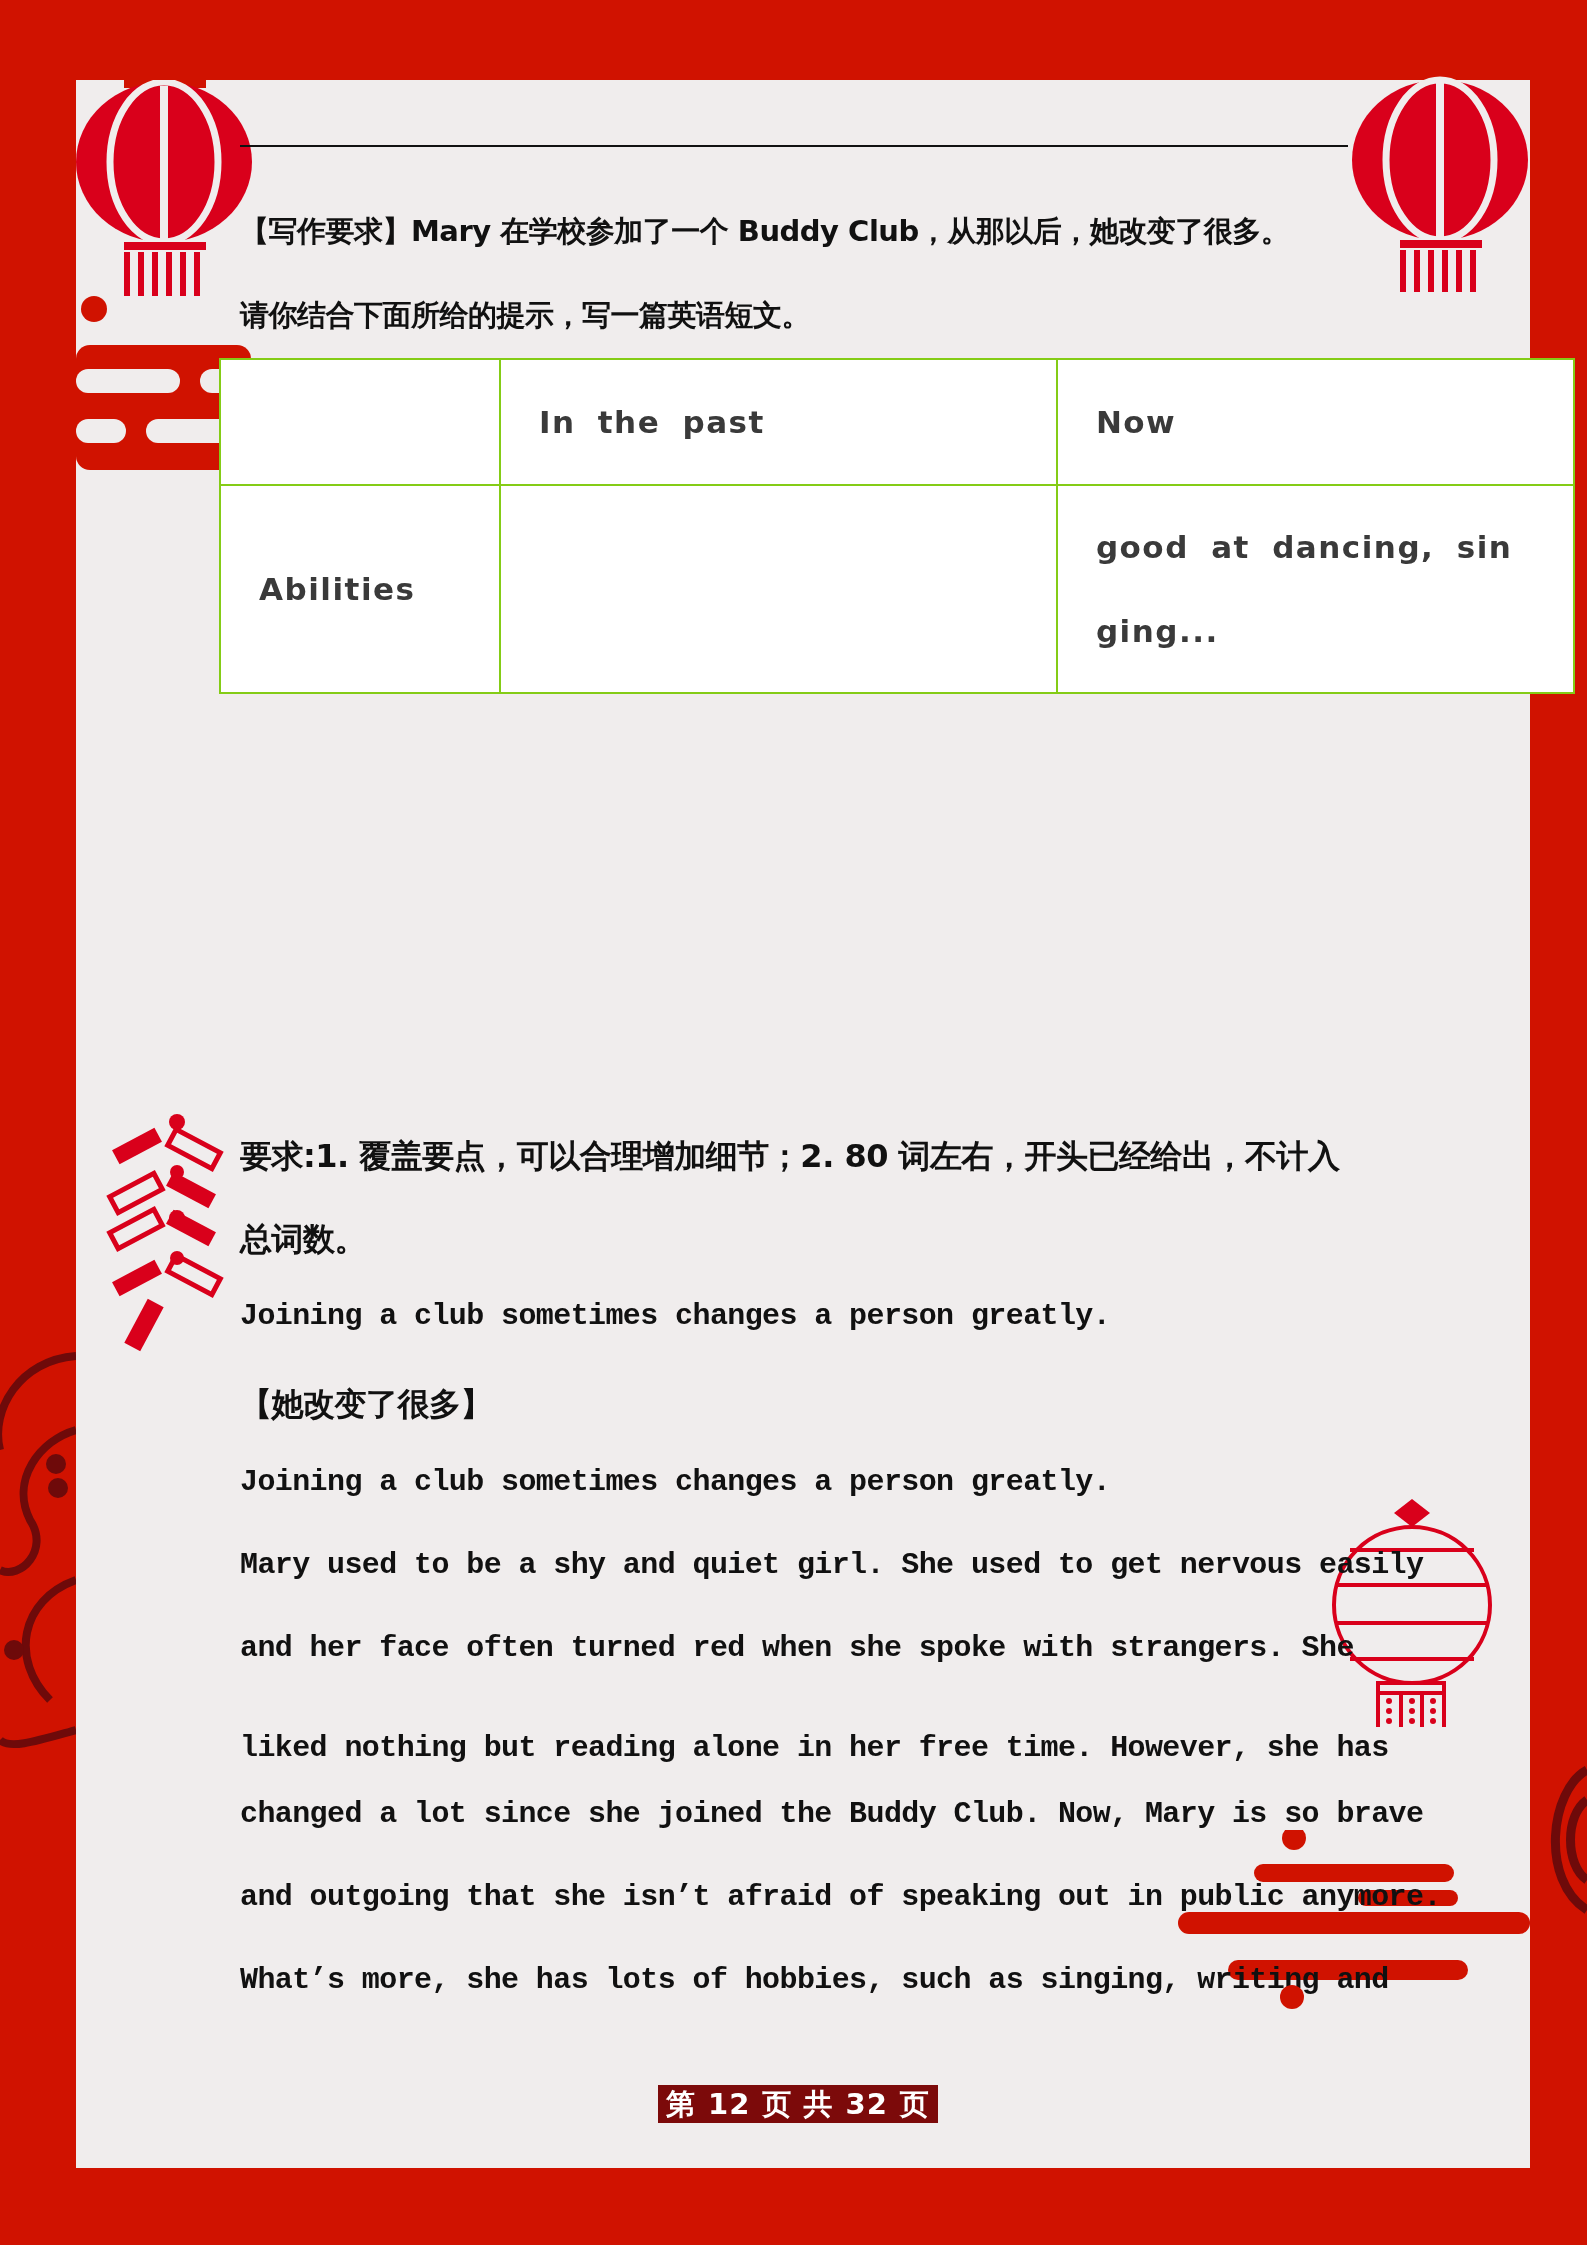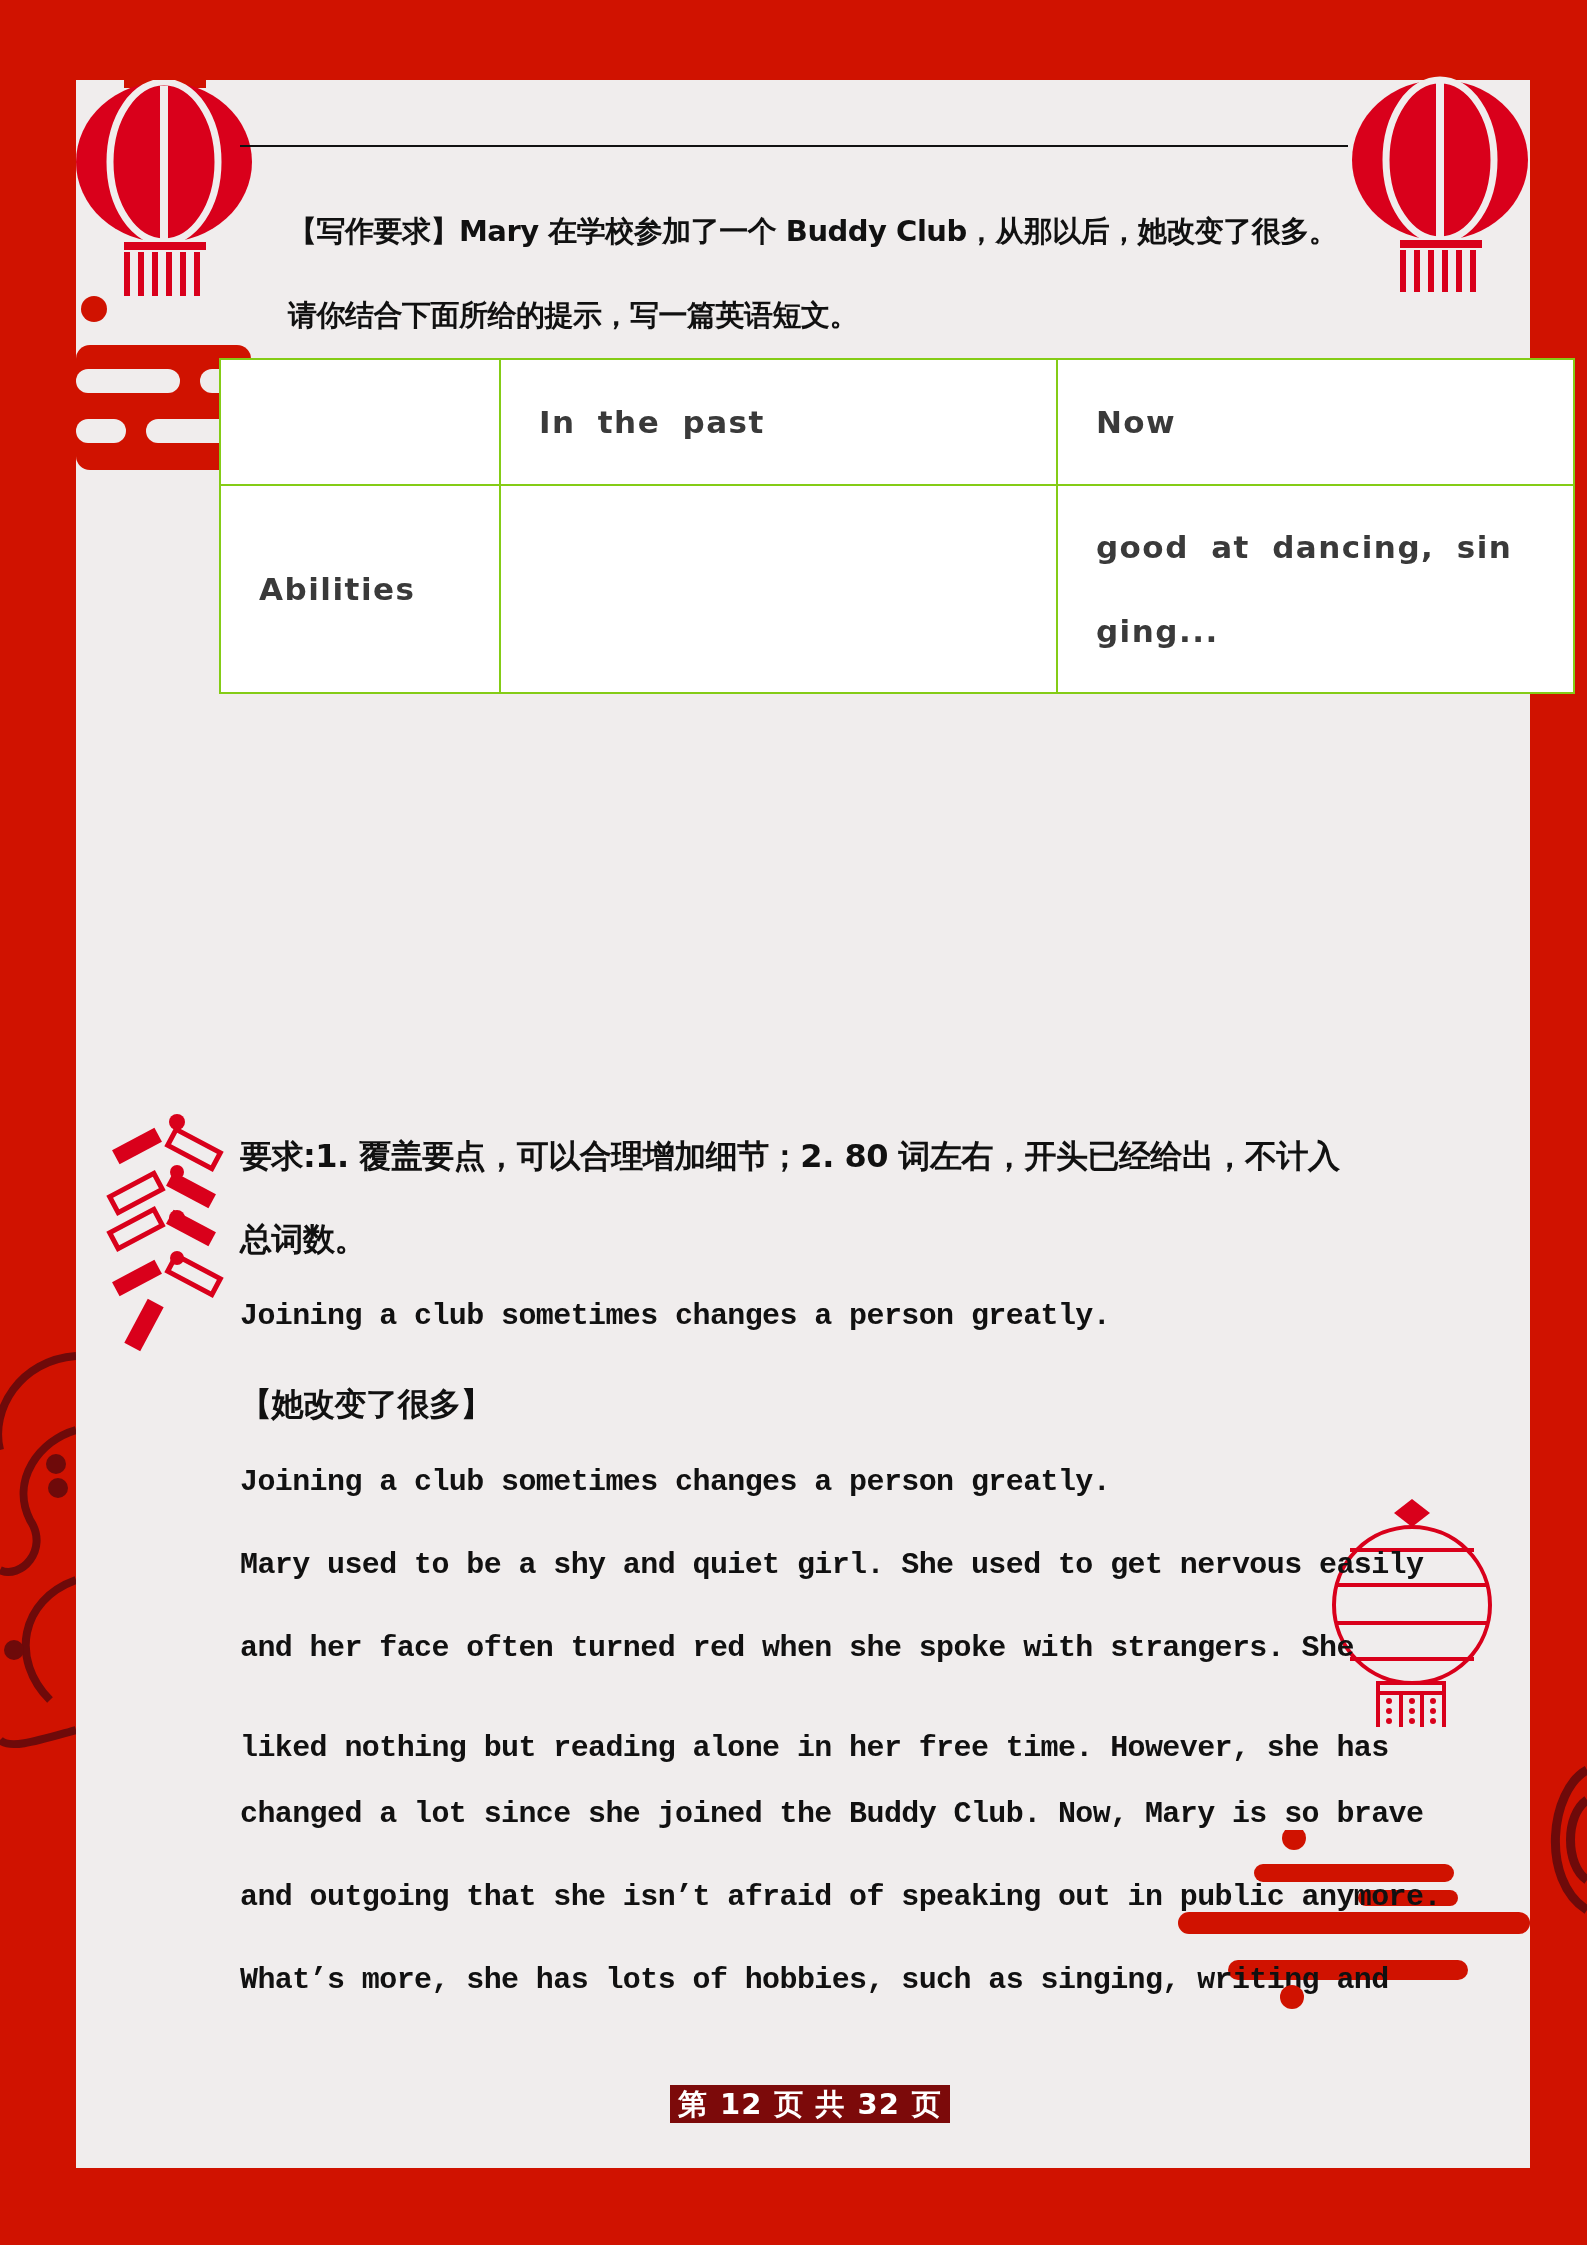--- a/index.html
+++ b/index.html
@@ -13,21 +13,21 @@
     background: #f0eded;
   }
   .rule {
     position: absolute; left: 240px; top: 145px; width: 1108px; height: 2px; background: #111;
   }
   .text-block {
     position: absolute; left: 240px; color: #111; font-weight: bold;
     font-family: "DejaVu Sans", "Liberation Sans", sans-serif;
   }
   .line { position: absolute; left: 0; white-space: nowrap; }
-  .p1 { font-size: 29px; letter-spacing: -0.5px; margin-left: 48px; }
+  .p1 { font-size: 29px; letter-spacing: -0.5px; }
   .req { font-size: 32px; letter-spacing: -0.5px; }
   .essay { font-size: 30px; letter-spacing: -0.6px; font-family: Liberation Mono, monospace; }
 
   table.hint {
     position: absolute; left: 219px; top: 358px; width: 1356px;
     border-collapse: collapse; background: #ffffff;
     font-family: "DejaVu Sans", "Liberation Sans", sans-serif;
     font-weight: bold; color: #3a3a3a; font-size: 31px;
   }
   table.hint td {
@@ -36,21 +36,21 @@
     word-spacing: 10px;
   }
   table.hint col.c1 { width: 280px; }
   table.hint col.c2 { width: 558px; }
   table.hint col.c3 { width: 518px; }
   .cell-wrap { white-space: normal; word-break: break-all; }
 
   .page-num {
     position: absolute; left: 658px; top: 2085px; height: 38px; padding: 0 2px;
     background: #7c0a0a; color: #fff; font-weight: bold; font-size: 29px; line-height: 38px;
-    font-family: "DejaVu Sans", sans-serif; white-space: nowrap; letter-spacing: 1px; margin-left: 12px;
+    font-family: "DejaVu Sans", sans-serif; white-space: nowrap; letter-spacing: 1px;
   }
   .page-num span { margin: 0 6px; }
   .deco { position: absolute; }
 </style>
 </head>
 <body>
 
 <div class="paper"></div>
 
 <svg class="deco" style="left:76px;top:80px" width="180" height="220" viewBox="0 0 180 220">

